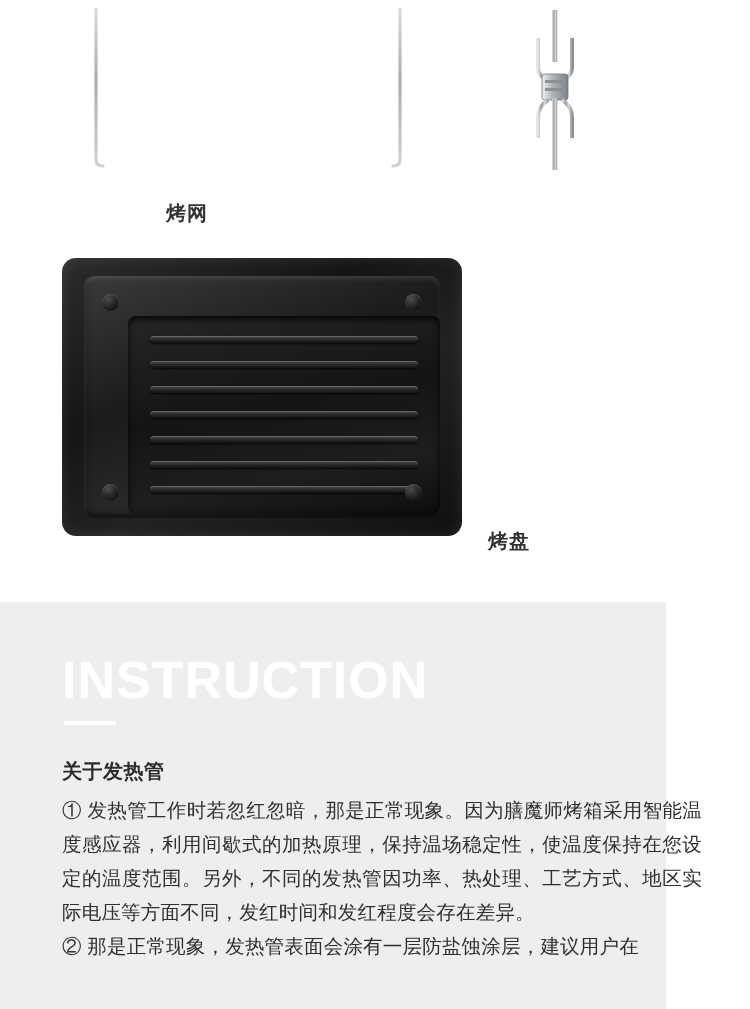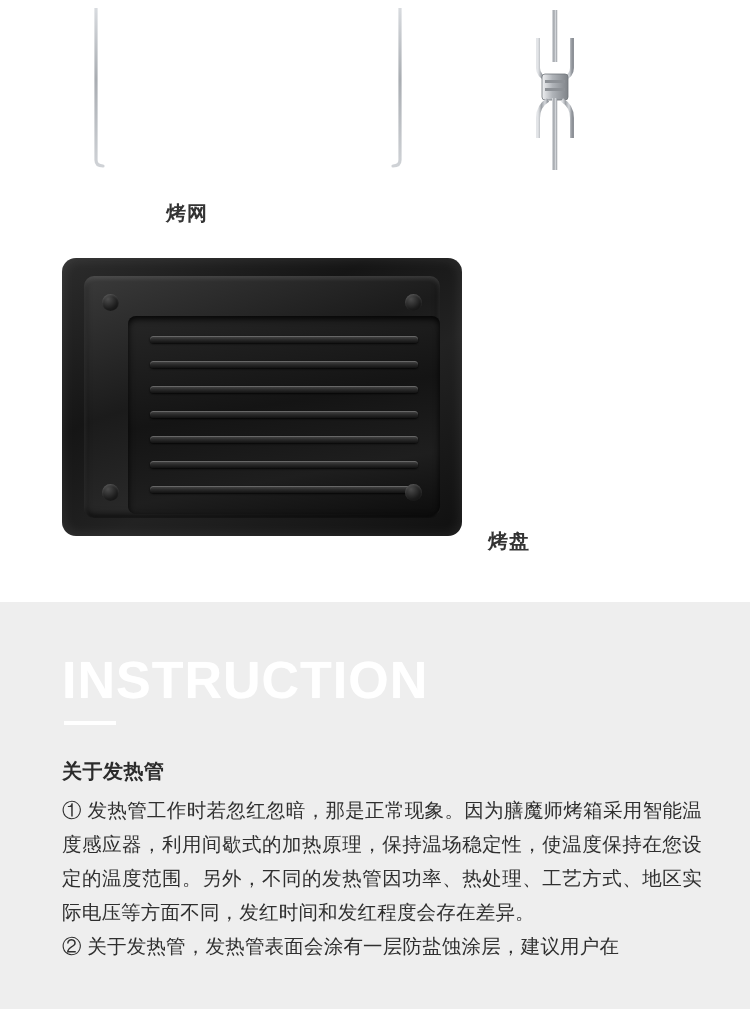--- a/index.html
+++ b/index.html
@@ -133,21 +133,21 @@
     position: absolute;
     left: 488px;
     top: 528px;
   }
 
   
   .instruction {
     position: absolute;
     left: 0;
     top: 602px;
-    width: 750px;
+    width: 666px;
     height: 407px;
     background: #eeeeee;
   }
   .inst-title {
     position: absolute;
     left: 62px;
     top: 52px;
     font-family: "Liberation Sans", sans-serif;
     font-weight: bold;
     font-size: 52px;
@@ -288,17 +288,17 @@
 
   </section>
 
   <section class="instruction">
     <div class="inst-title">INSTRUCTION</div>
     <div class="inst-rule"></div>
 
     <div class="body-wrap">
       <p class="sub-head">关于发热管</p>
       <p class="para">① 发热管工作时若忽红忽暗，那是正常现象。因为膳魔师烤箱采用智能温度感应器，利用间歇式的加热原理，保持温场稳定性，使温度保持在您设定的温度范围。另外，不同的发热管因功率、热处理、工艺方式、地区实际电压等方面不同，发红时间和发红程度会存在差异。</p>
-      <p class="para">② 关于发热管，发热管表面会涂有一层防盐蚀涂层，建议用户在</p>
+      <p class="para">② 那是正常现象，发热管表面会涂有一层防盐蚀涂层，建议用户在</p>
     </div>
   </section>
 
 </div>
 
 </body></html>

